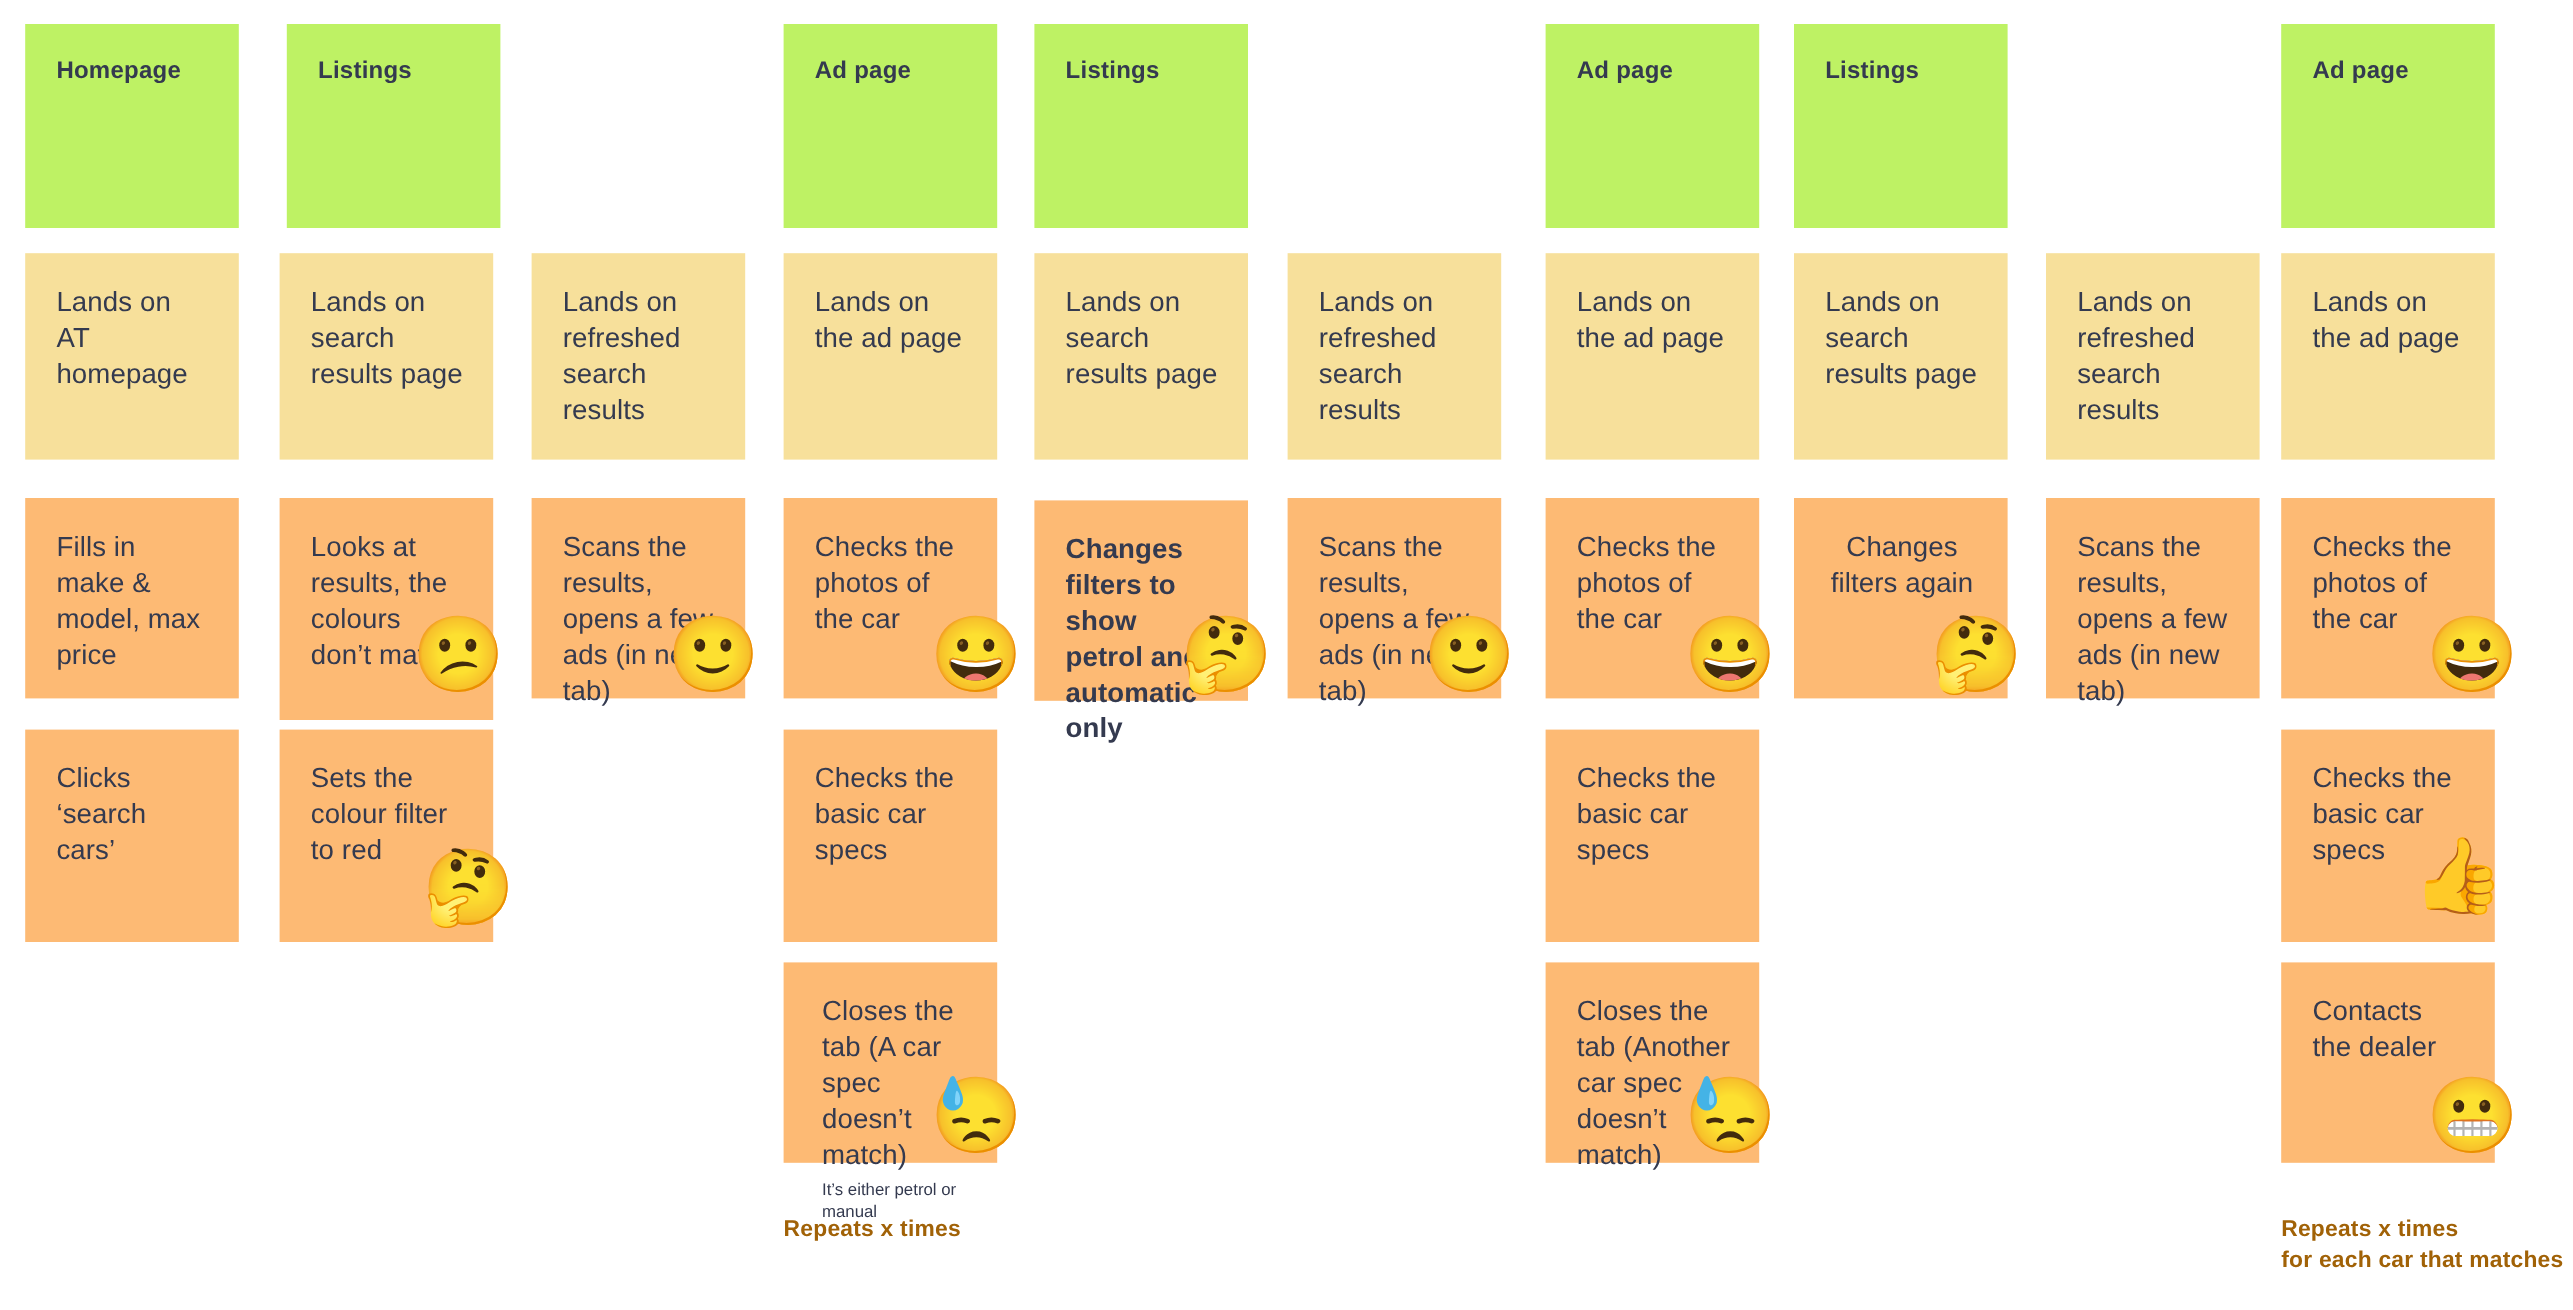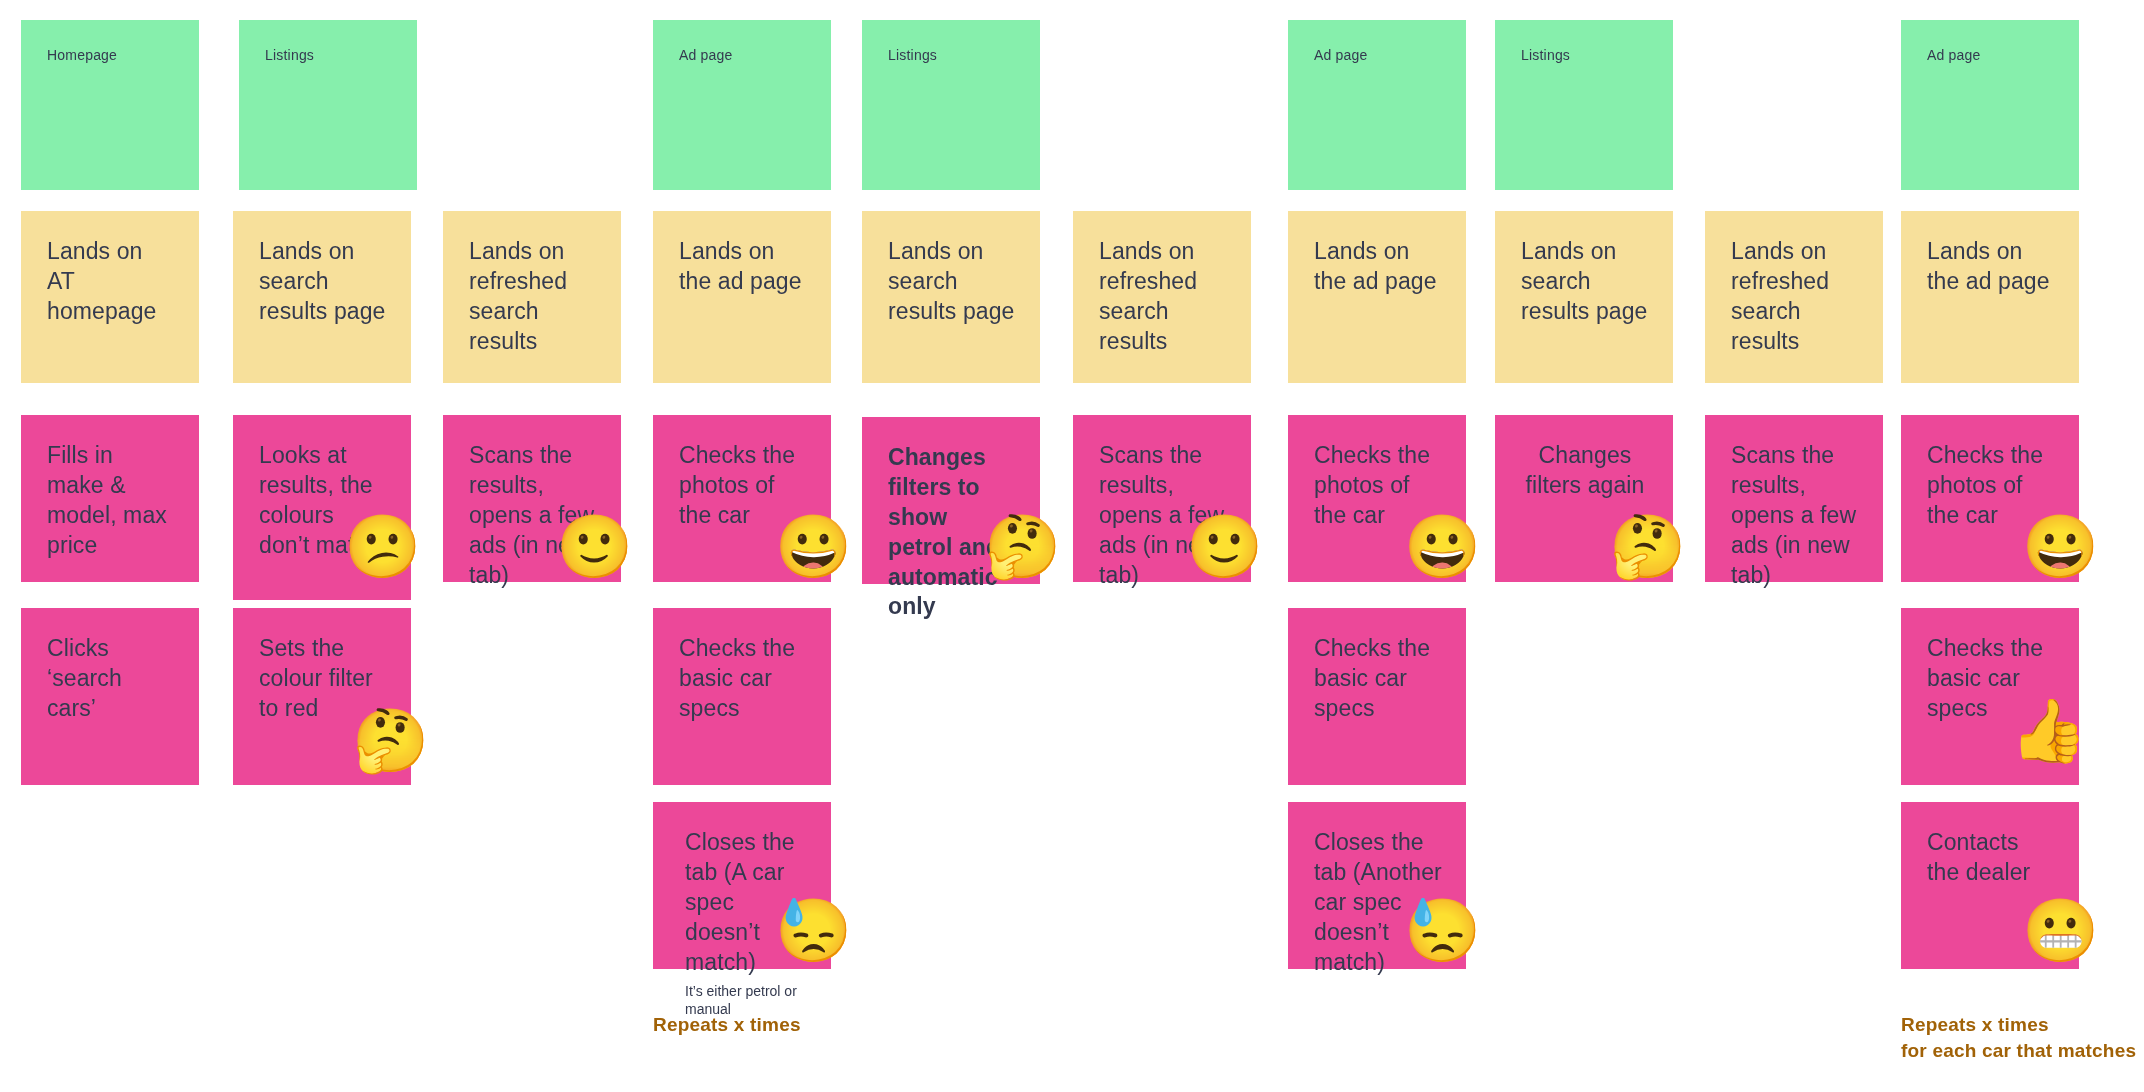--- a/index.html
+++ b/index.html
@@ -23,31 +23,31 @@
     position: absolute;
     box-sizing: border-box;
     padding: 26px 24px 14px 26px;
     color: #343a4f;
     font-size: 23px;
     line-height: 1.30;
     letter-spacing: 0.1px;
     overflow: visible;
   }
   .card.page {
-    background: #86efac;
-    font-weight: normal;
-    font-size: 14px;
+    background: #bef264;
+    font-weight: bold;
+    font-size: 20px;
     letter-spacing: 0.2px;
   }
   .card.state {
     background: #f7e09b;
     font-weight: normal;
   }
   .card.action {
-    background: #ec4899;
+    background: #fdba74;
     font-weight: normal;
   }
   .card .sub {
     display: block;
     font-size: 14px;
     line-height: 1.25;
     margin-top: 6px;
     color: #343a4f;
     letter-spacing: 0;
   }

